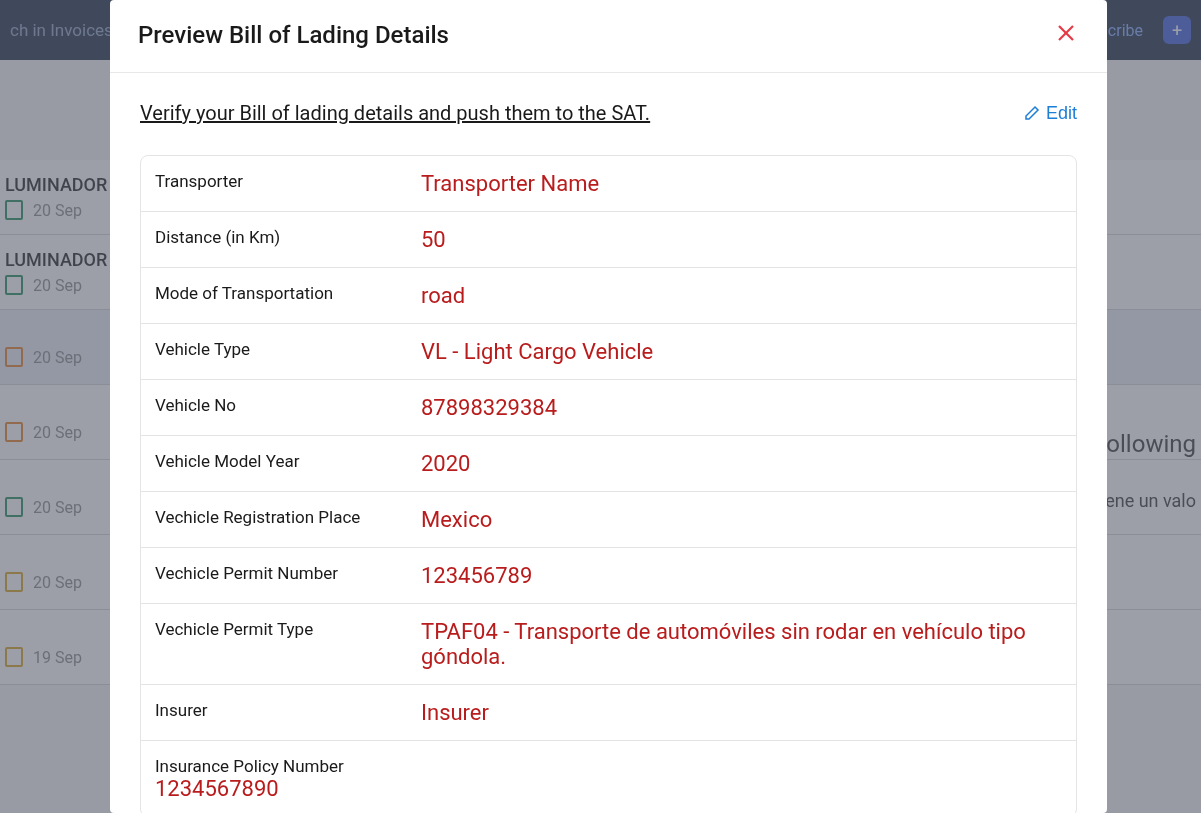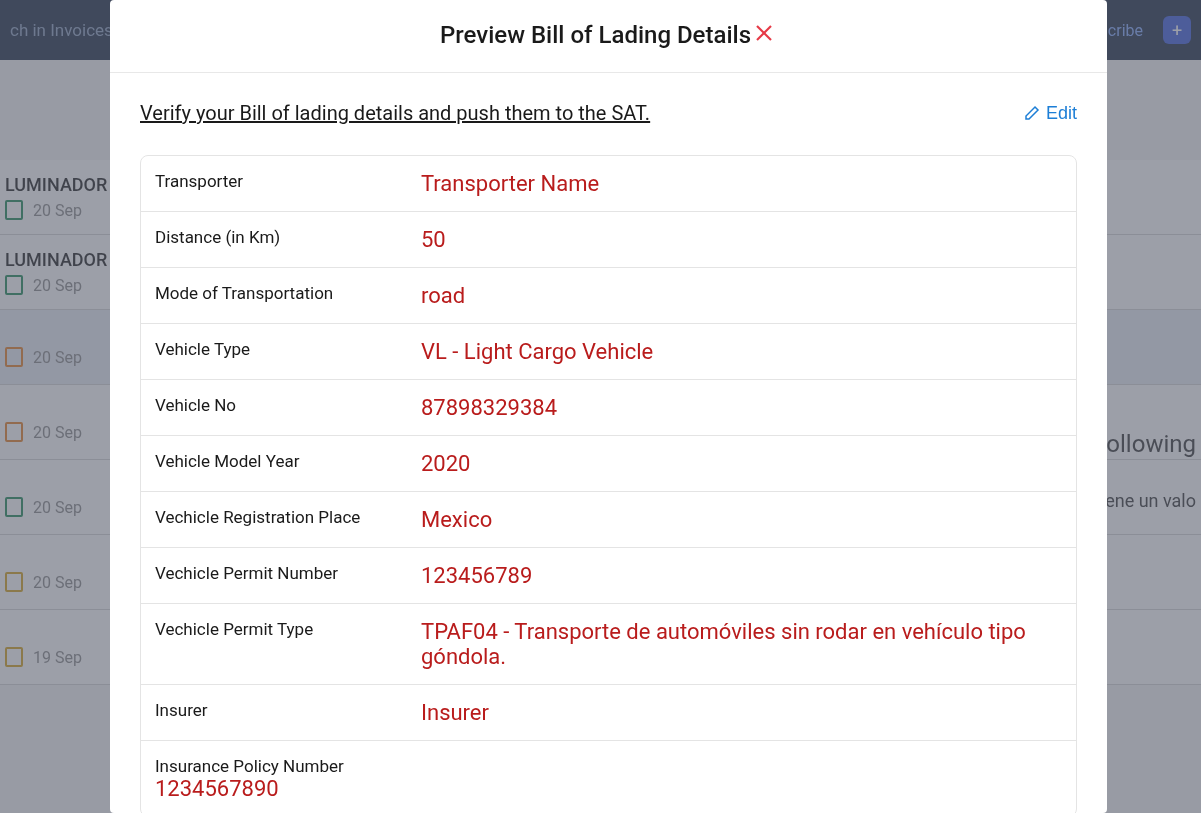--- a/index.html
+++ b/index.html
@@ -146,21 +146,21 @@
       width: 997px;
       height: 813px;
       background: white;
       border-radius: 4px;
       z-index: 2;
       overflow: hidden;
     }
     
     .modal-header {
       display: flex;
-      justify-content: center;
+      justify-content: space-between;
       align-items: center;
       padding: 18px 28px 20px 28px;
       border-bottom: 1px solid #e8e8e8;
     }
     
     .modal-title {
       font-size: 24px;
       font-weight: 500;
       color: #1a1a1a;
     }

